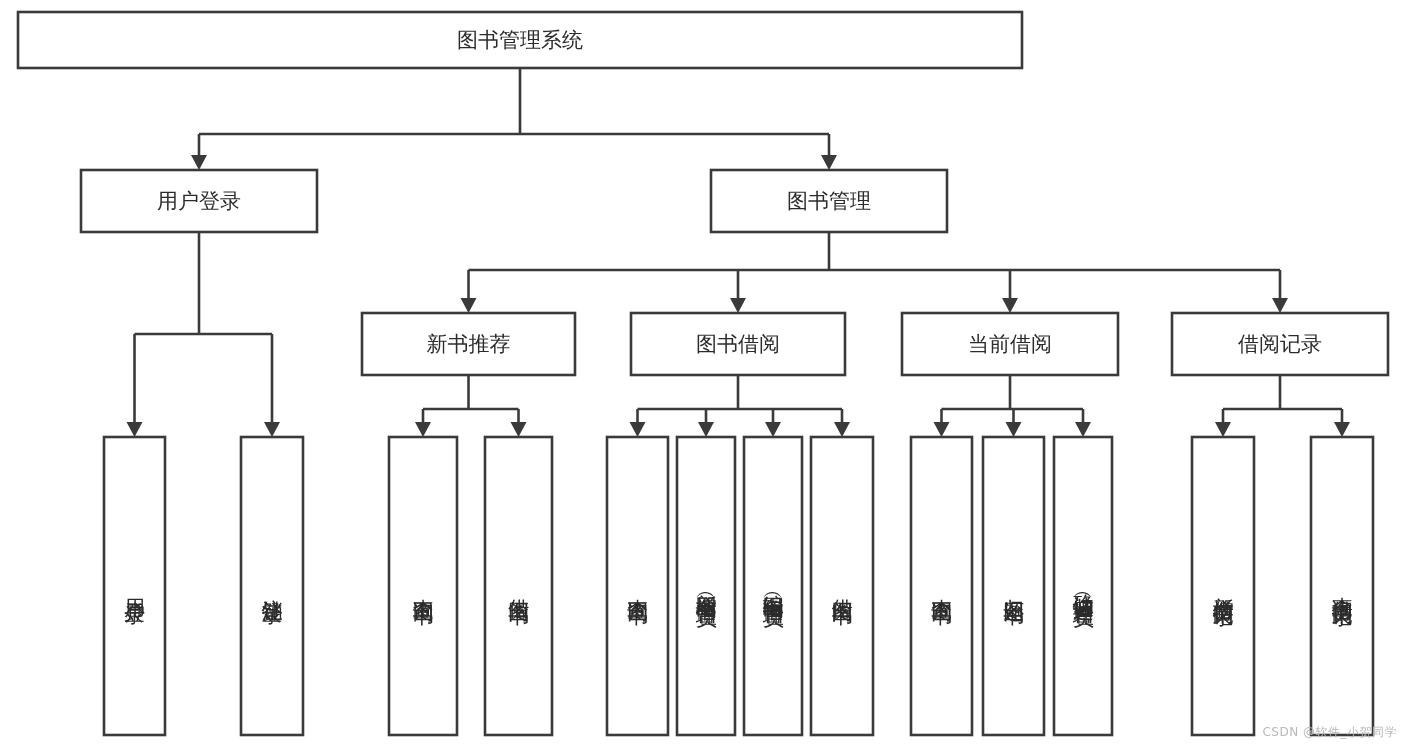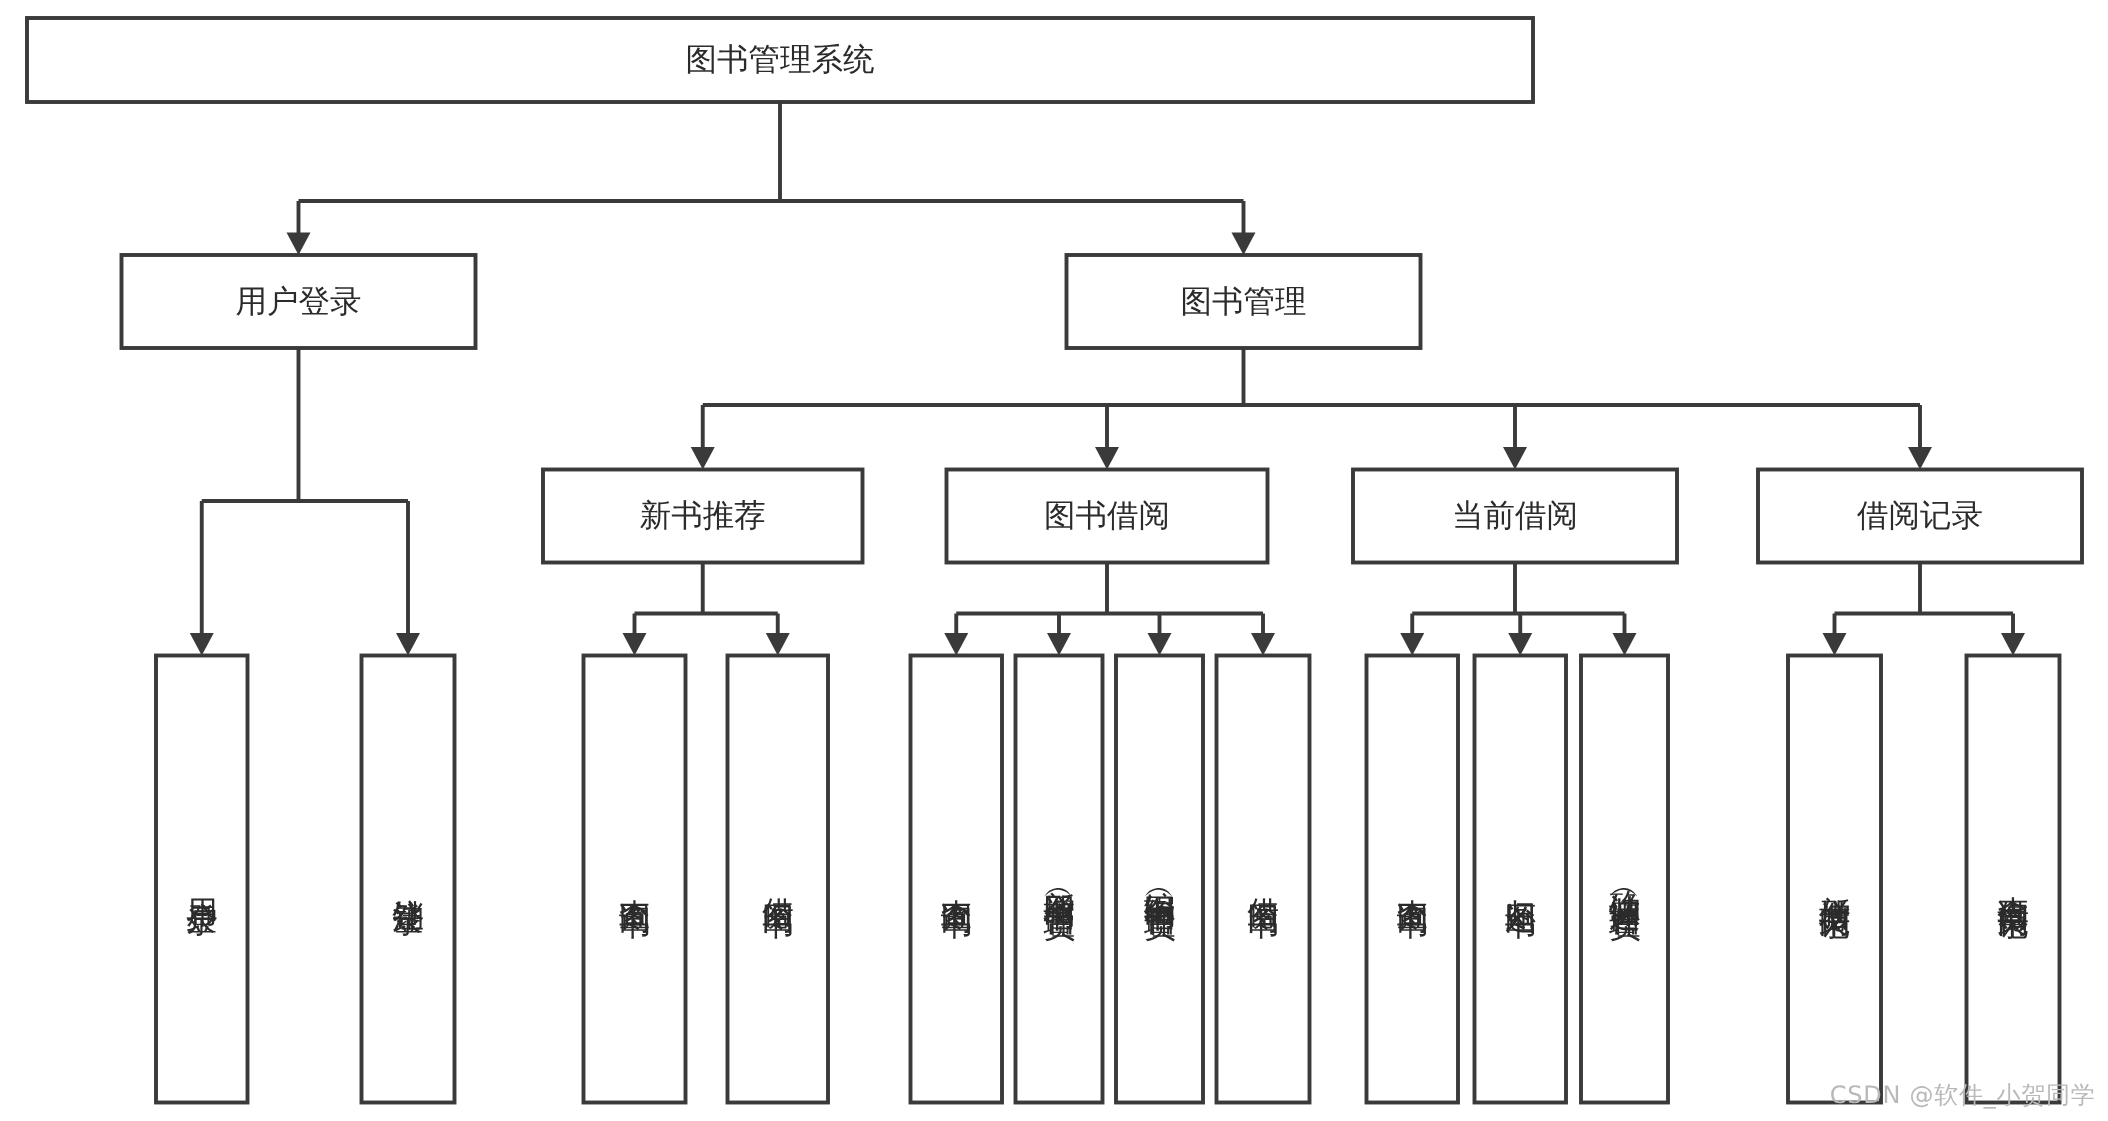--- a/index.html
+++ b/index.html
@@ -69,21 +69,21 @@
     letter-spacing: 2px;
     color: #2b2b2b;
     white-space: nowrap;
     text-align: center;
   }
   .watermark {
     position: absolute;
     right: 8px;
     bottom: 6px;
     font-family: "DejaVu Sans", "Liberation Sans", sans-serif;
-    font-size: 16px;
+    font-size: 12px;
     color: #b9b9b9;
     letter-spacing: 0.5px;
     white-space: nowrap;
   }
 </style>
 </head>
 <body>
 
 <div id="diagram-root">
 

